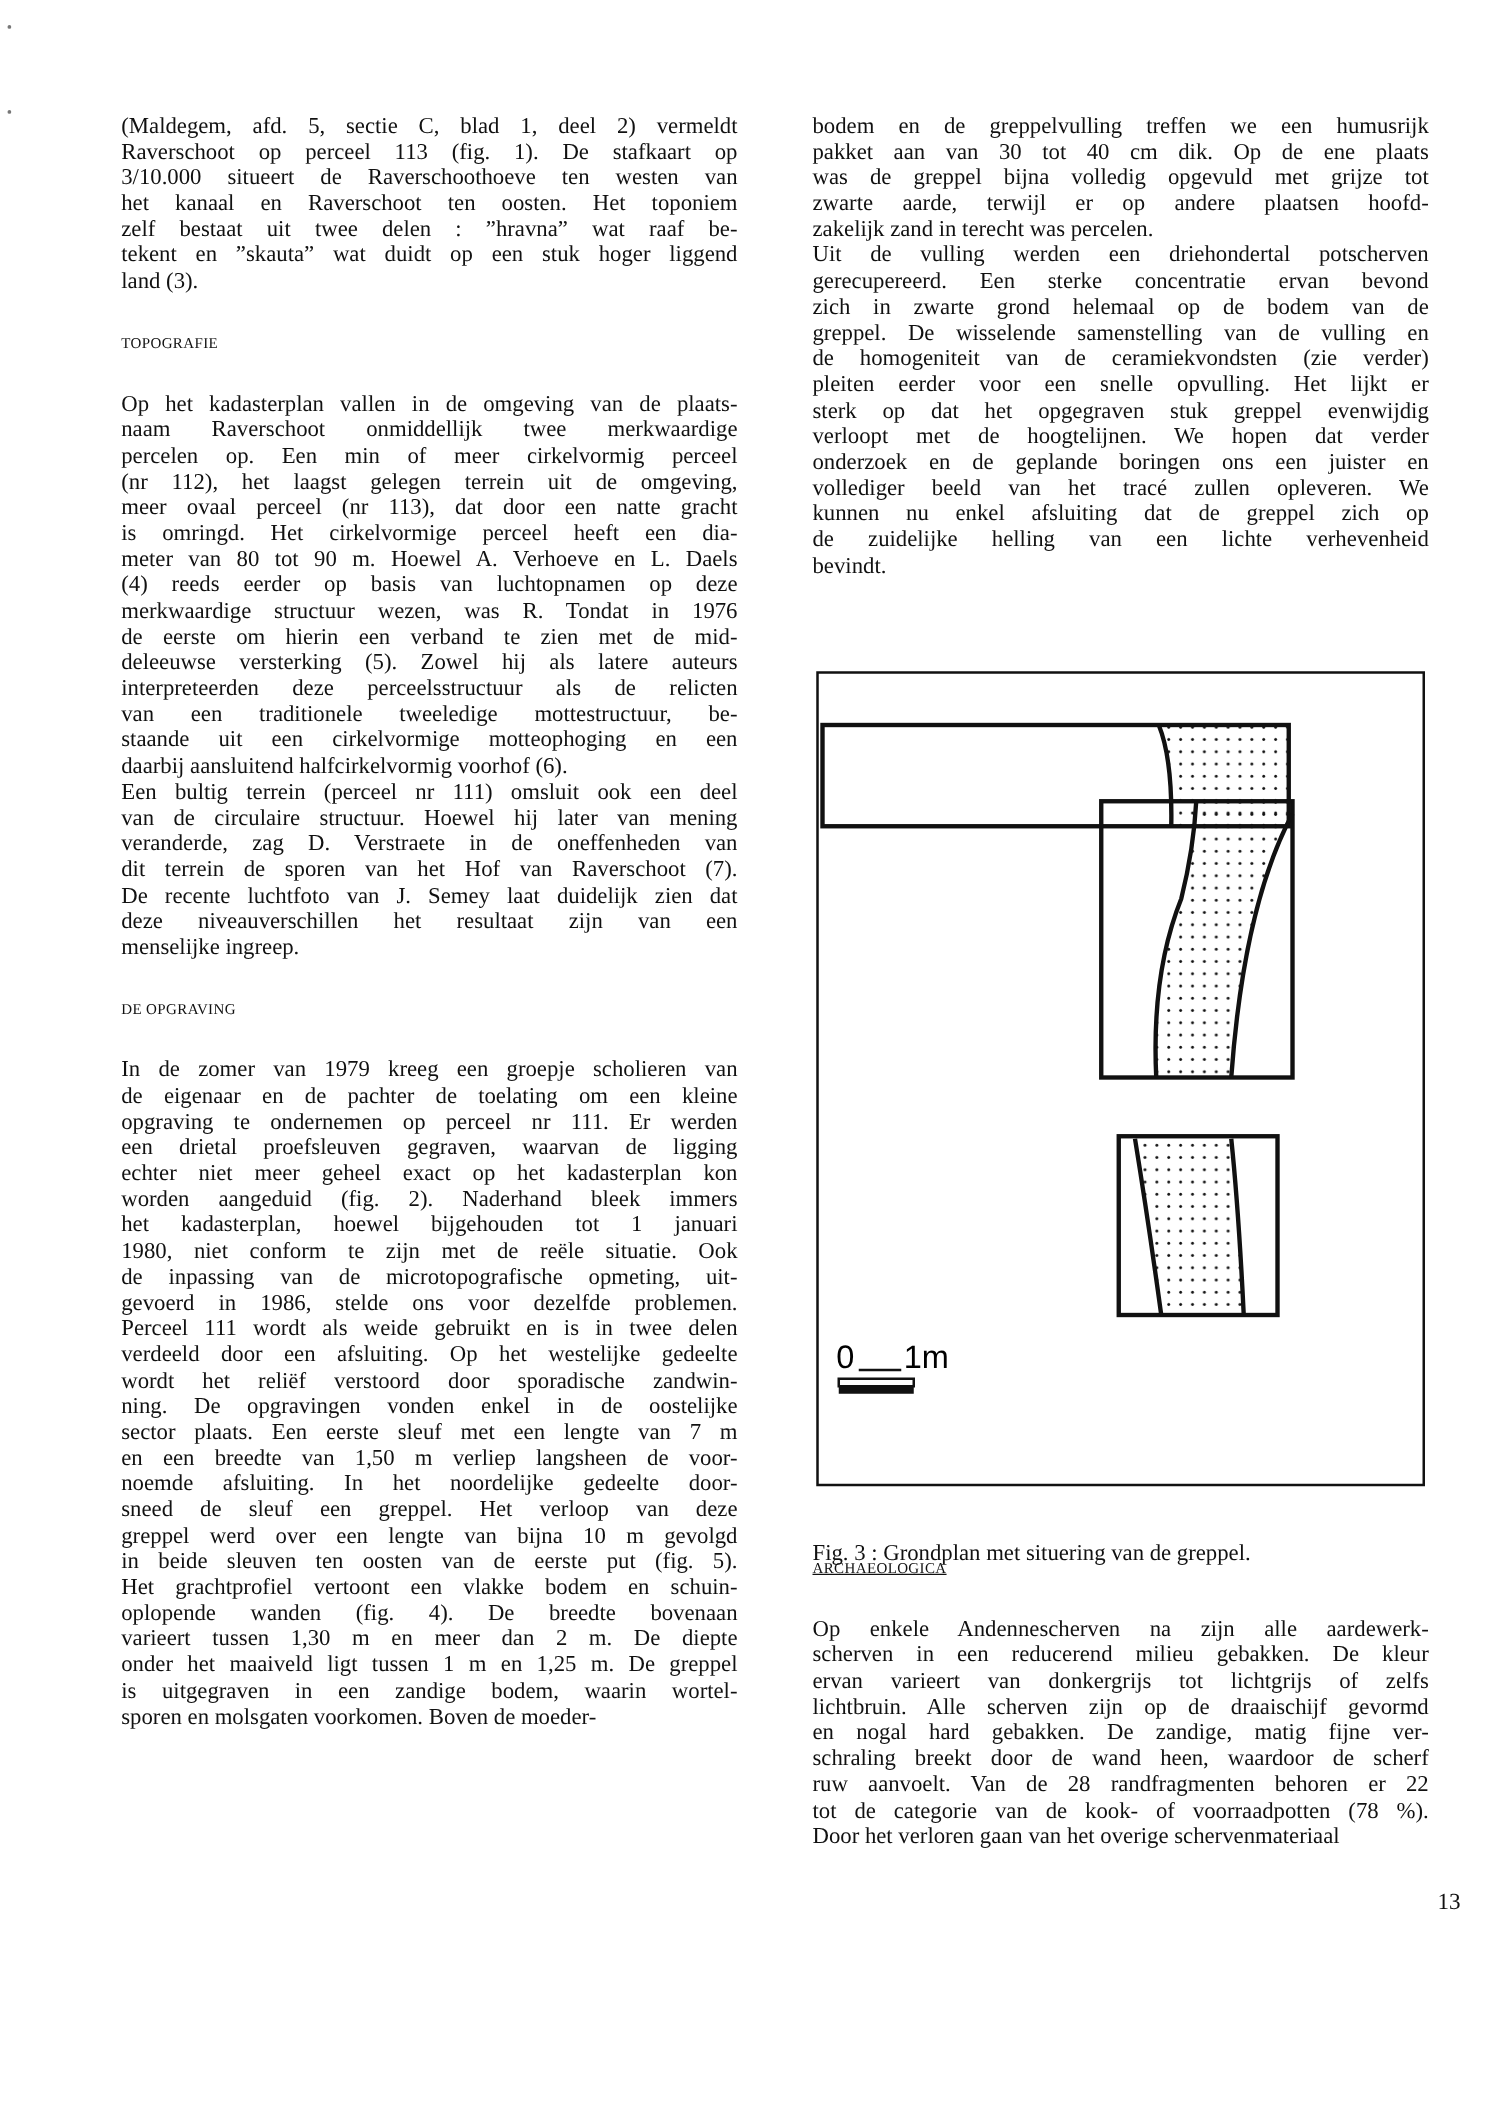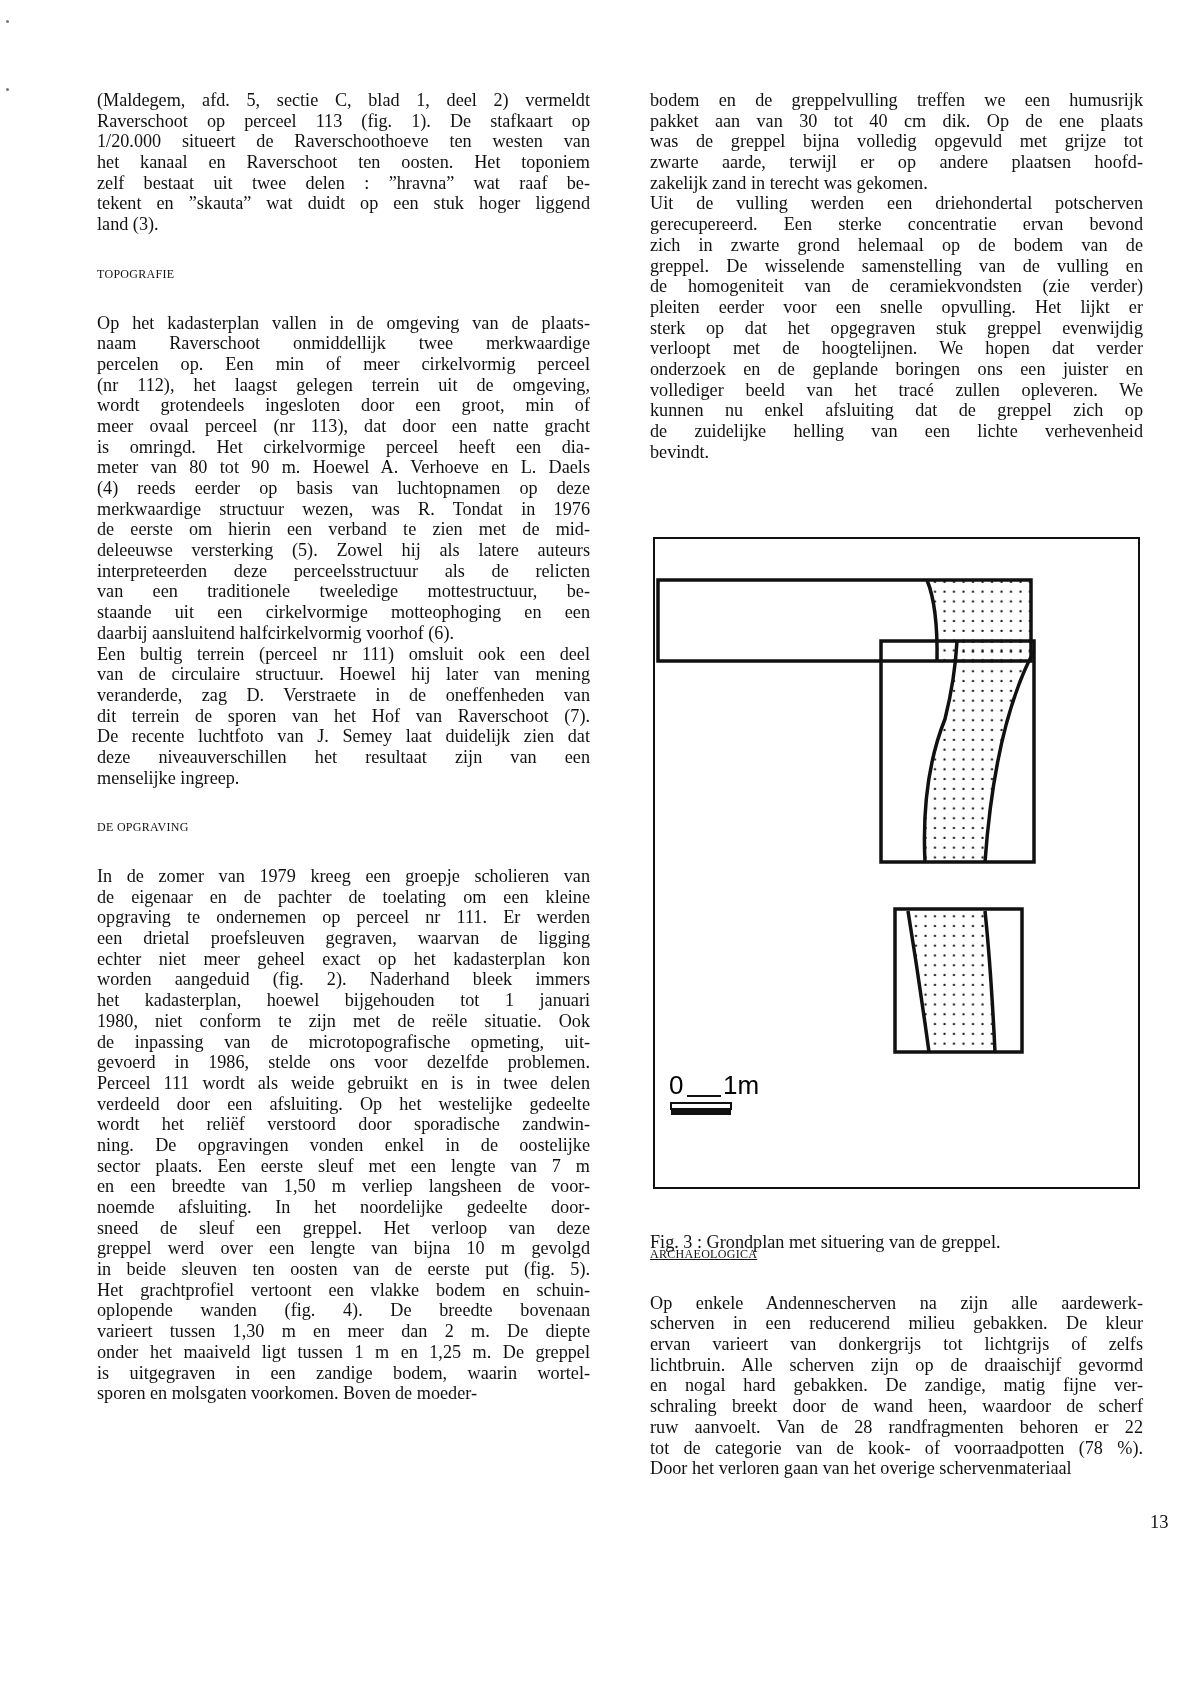--- a/index.html
+++ b/index.html
@@ -24,33 +24,32 @@
 </head>
 <body>
 
 <div class="speck" style="left:6px;top:20px;"></div>
 <div class="speck" style="left:6px;top:88px;"></div>
 
 <div class="col col-left">
   <div id="intro">
       <span class="line">(Maldegem, afd. 5, sectie C, blad 1, deel 2) vermeldt</span>
       <span class="line">Raverschoot op perceel 113 (fig. 1). De stafkaart op</span>
-      <span class="line">1/20.000 situeert de Raverschoothoeve ten westen van</span>
+      <span class="line">3/10.000 situeert de Raverschoothoeve ten westen van</span>
       <span class="line">het kanaal en Raverschoot ten oosten. Het toponiem</span>
       <span class="line">zelf bestaat uit twee delen : ”hravna” wat raaf be-</span>
       <span class="line">tekent en ”skauta” wat duidt op een stuk hoger liggend</span>
       <span class="line last">land (3).</span>
     </div>
   <div class="heading">TOPOGRAFIE</div>
   <div id="topo">
       <span class="line">Op het kadasterplan vallen in de omgeving van de plaats-</span>
       <span class="line">naam Raverschoot onmiddellijk twee merkwaardige</span>
       <span class="line">percelen op. Een min of meer cirkelvormig perceel</span>
       <span class="line">(nr 112), het laagst gelegen terrein uit de omgeving,</span>
-      <span class="line">wordt grotendeels ingesloten door een groot, min of</span>
       <span class="line">meer ovaal perceel (nr 113), dat door een natte gracht</span>
       <span class="line">is omringd. Het cirkelvormige perceel heeft een dia-</span>
       <span class="line">meter van 80 tot 90 m. Hoewel A. Verhoeve en L. Daels</span>
       <span class="line">(4) reeds eerder op basis van luchtopnamen op deze</span>
       <span class="line">merkwaardige structuur wezen, was R. Tondat in 1976</span>
       <span class="line">de eerste om hierin een verband te zien met de mid-</span>
       <span class="line">deleeuwse versterking (5). Zowel hij als latere auteurs</span>
       <span class="line">interpreteerden deze perceelsstructuur als de relicten</span>
       <span class="line">van een traditionele tweeledige mottestructuur, be-</span>
       <span class="line">staande uit een cirkelvormige motteophoging en een</span>
@@ -93,21 +92,21 @@
       <span class="line last">sporen en molsgaten voorkomen. Boven de moeder-</span>
     </div>
 </div>
 
 <div class="col col-right">
   <div id="cont">
       <span class="line">bodem en de greppelvulling treffen we een humusrijk</span>
       <span class="line">pakket aan van 30 tot 40 cm dik. Op de ene plaats</span>
       <span class="line">was de greppel bijna volledig opgevuld met grijze tot</span>
       <span class="line">zwarte aarde, terwijl er op andere plaatsen hoofd-</span>
-      <span class="line last">zakelijk zand in terecht was gekomen.</span>
+      <span class="line last">zakelijk zand in terecht was percelen.</span>
       <span class="line">Uit de vulling werden een driehondertal potscherven</span>
       <span class="line">gerecupereerd. Een sterke concentratie ervan bevond</span>
       <span class="line">zich in zwarte grond helemaal op de bodem van de</span>
       <span class="line">greppel. De wisselende samenstelling van de vulling en</span>
       <span class="line">de homogeniteit van de ceramiekvondsten (zie verder)</span>
       <span class="line">pleiten eerder voor een snelle opvulling. Het lijkt er</span>
       <span class="line">sterk op dat het opgegraven stuk greppel evenwijdig</span>
       <span class="line">verloopt met de hoogtelijnen. We hopen dat verder</span>
       <span class="line">onderzoek en de geplande boringen ons een juister en</span>
       <span class="line">vollediger beeld van het tracé zullen opleveren. We</span>

